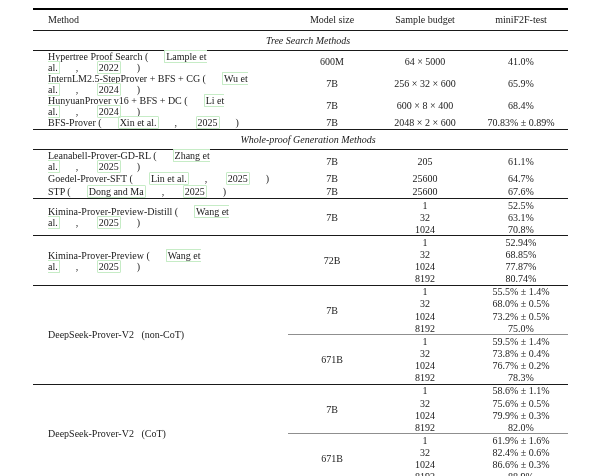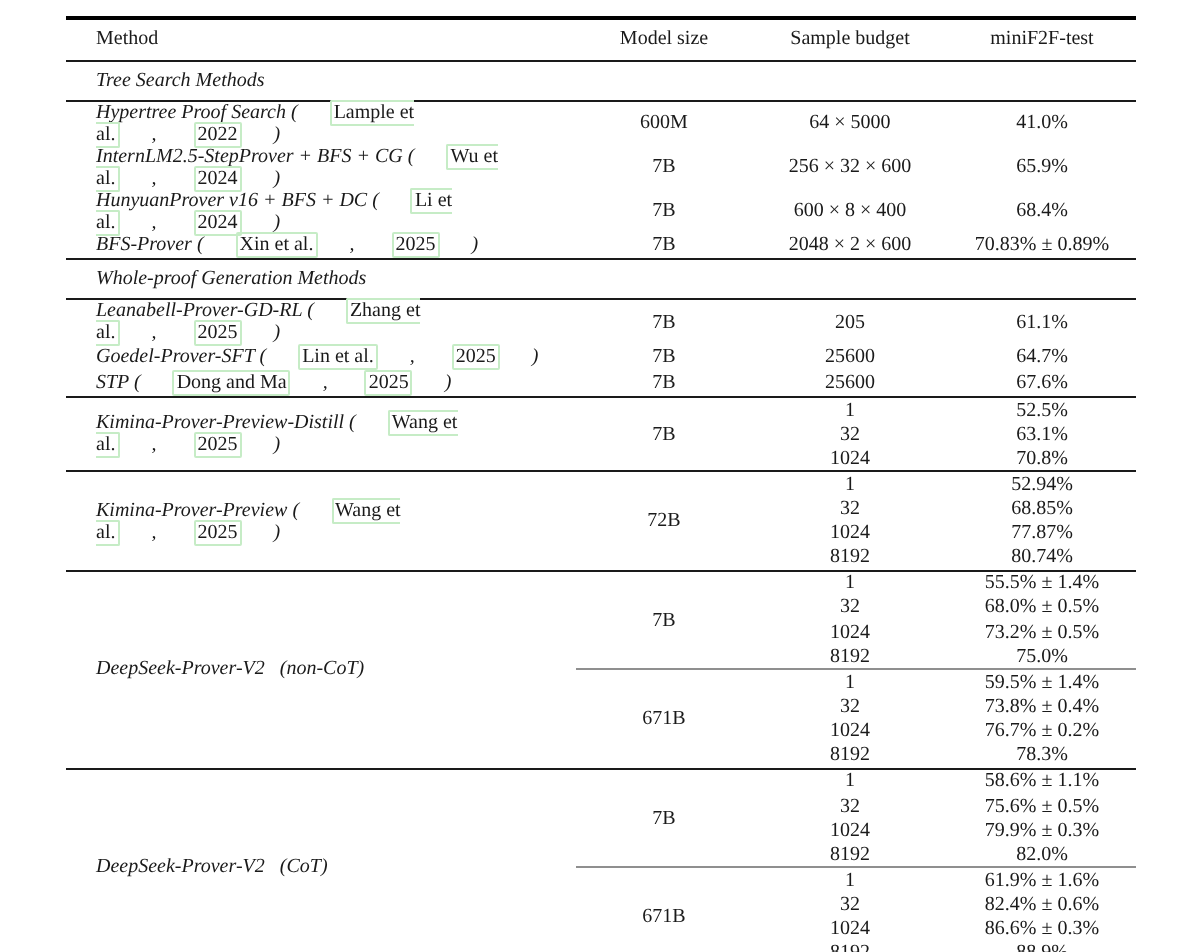--- a/index.html
+++ b/index.html
@@ -19,26 +19,26 @@
   col.c-budget{width:98px}
   col.c-score{width:94px}
   thead tr{height:21px}
   th{font-weight:normal;font-size:10px;vertical-align:middle;padding:0;}
   th.left{text-align:left;padding-left:15px;}
   th.ctr{text-align:center;}
   thead th{border-bottom:1px solid #1a1a1a;}
   tbody.block > tr:first-child > td{border-top:1px solid #1a1a1a;}
   td{padding:0;vertical-align:middle;}
   td.m{text-align:left;padding-left:15px;}
-  td.m .t{white-space:pre;font-style:italic;}
+  td.m .t{white-space:pre;}
   td.c{text-align:center;}
   tr.simple{height:13.2px}
   tr.sub{height:12.4px}
   tr.divider{height:20px}
-  td.sec{font-style:italic;padding-left:15px;}
+  td.sec{font-style:italic;padding-left:15px;text-align:center;}
   td.subrule{border-top:1px solid #8f8f8f;}
   td.bold{font-weight:normal;}
   .cite{
     border:1px solid var(--cite,#c6ecc6);
     border-radius:1px;padding:0 1px;margin:16px;
   }
 </style>
 </head>
 <body>
 

